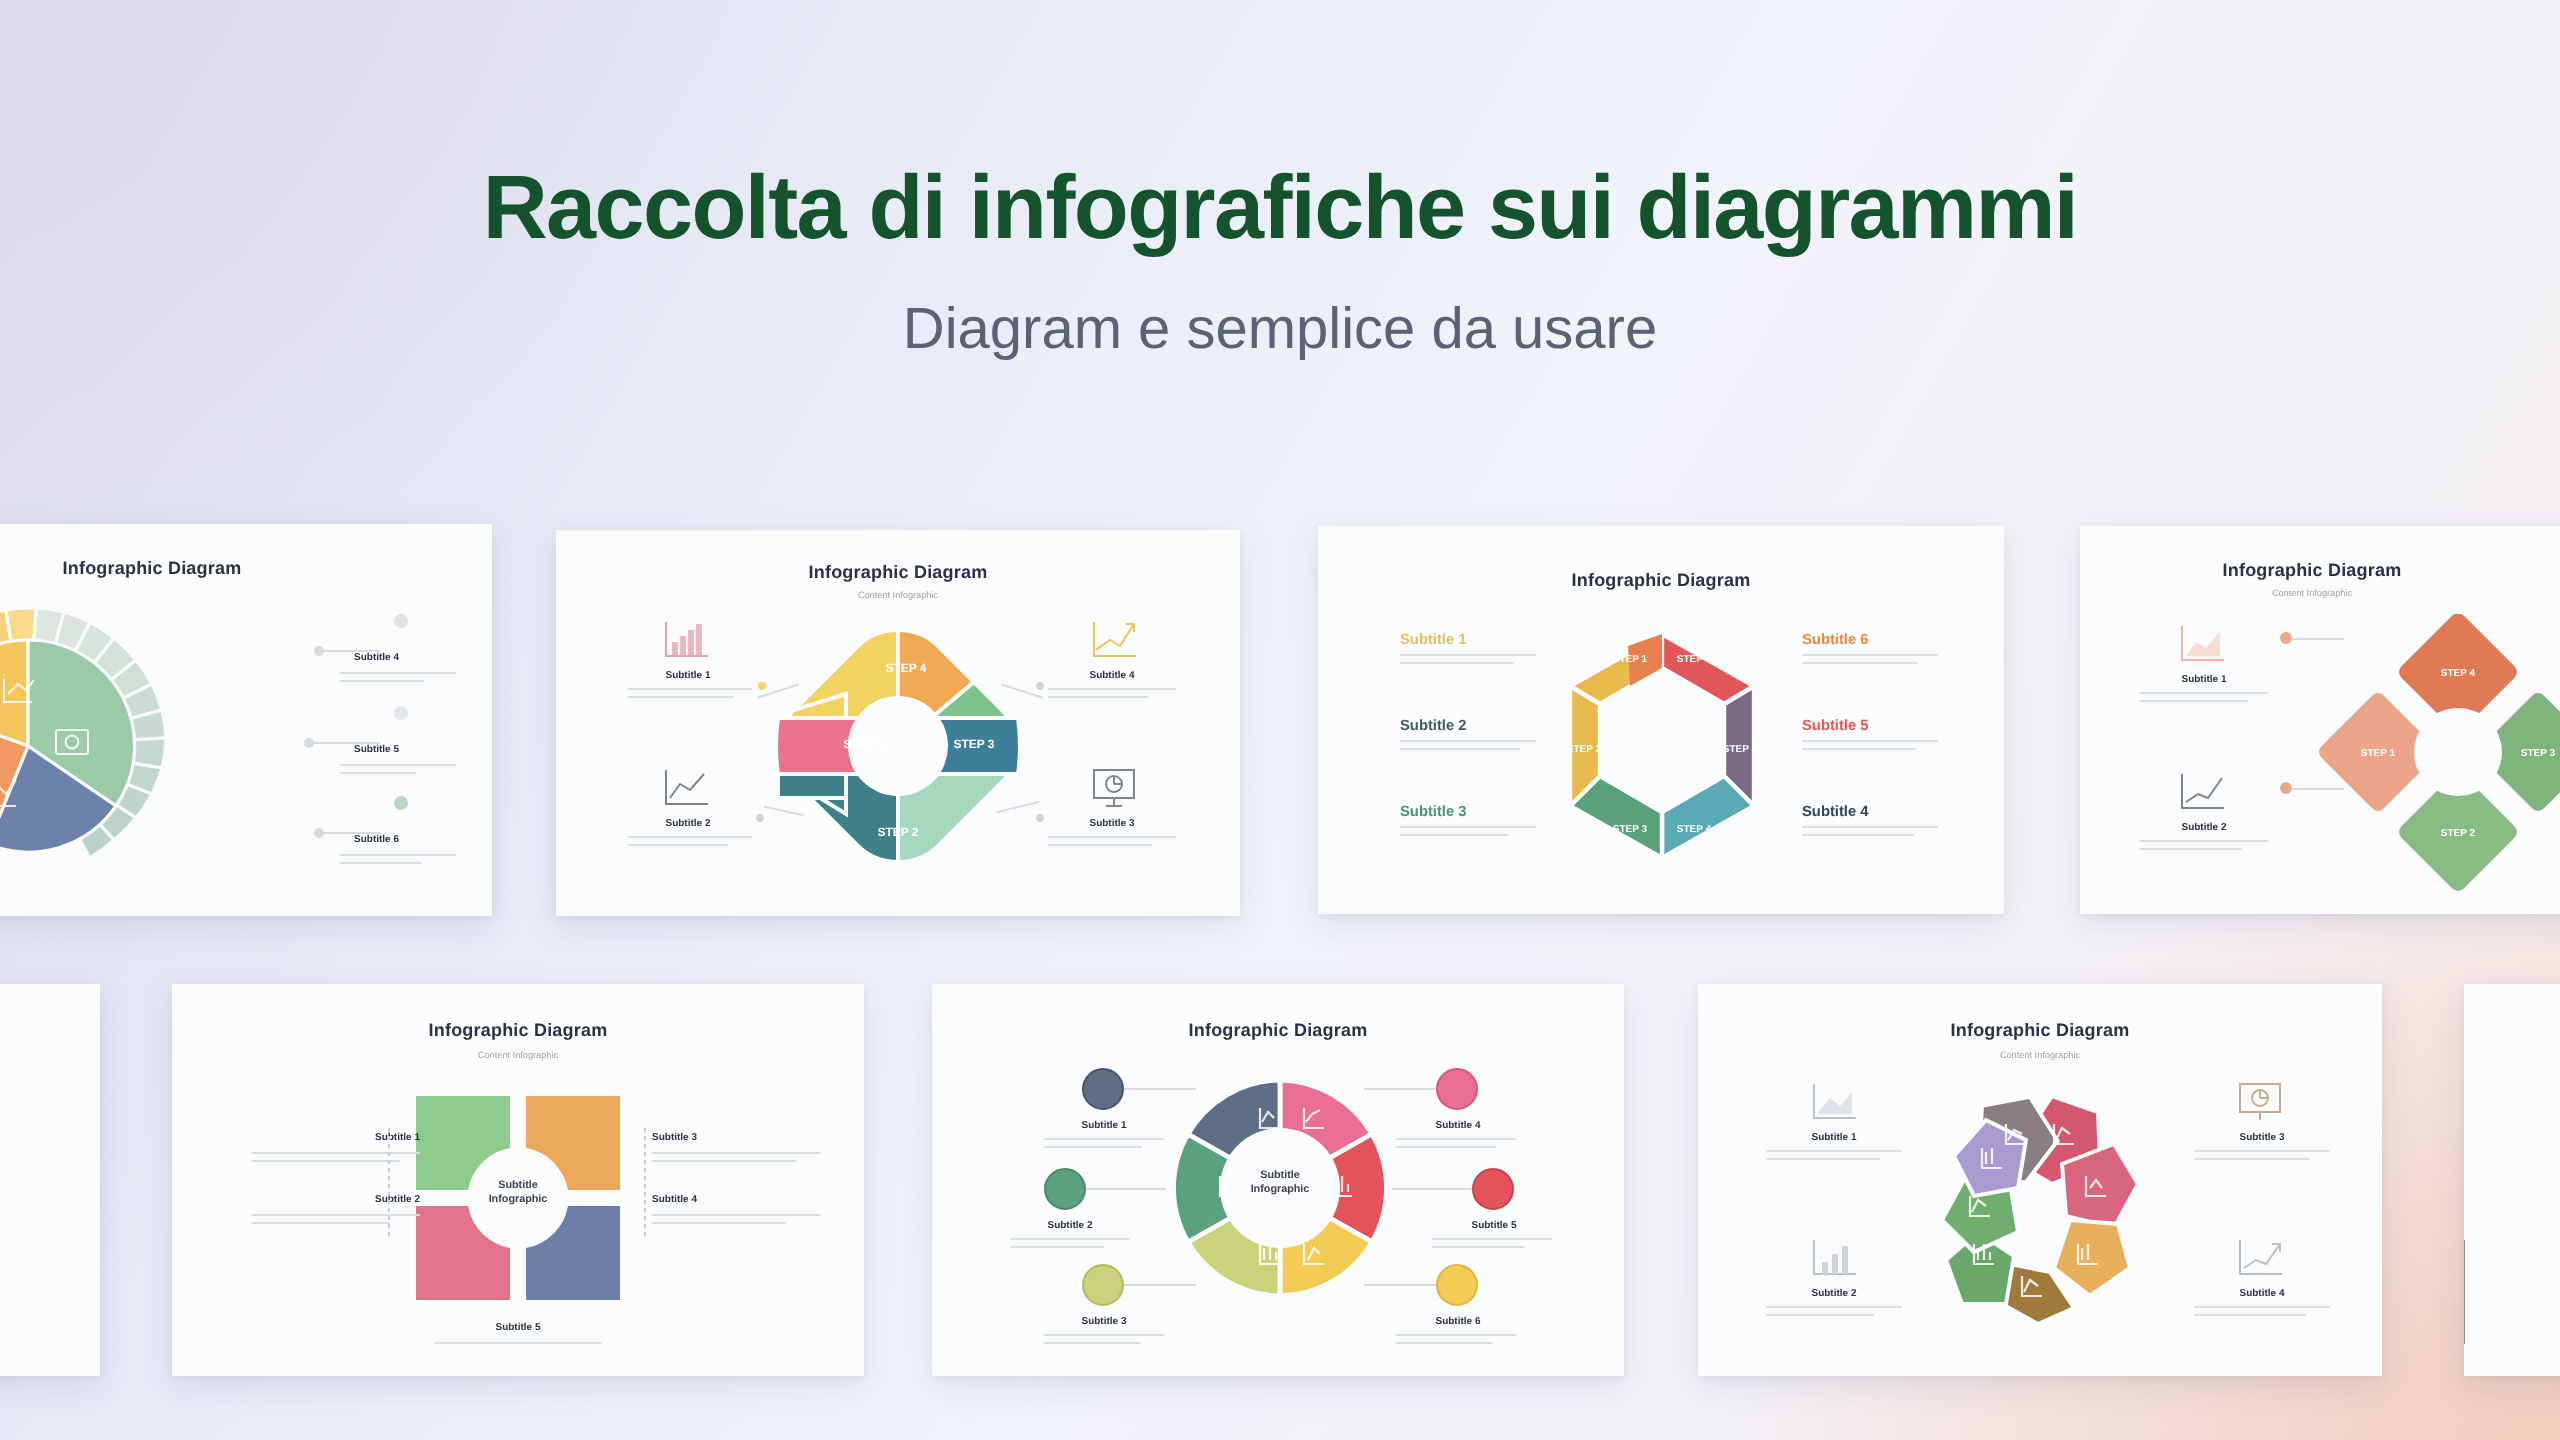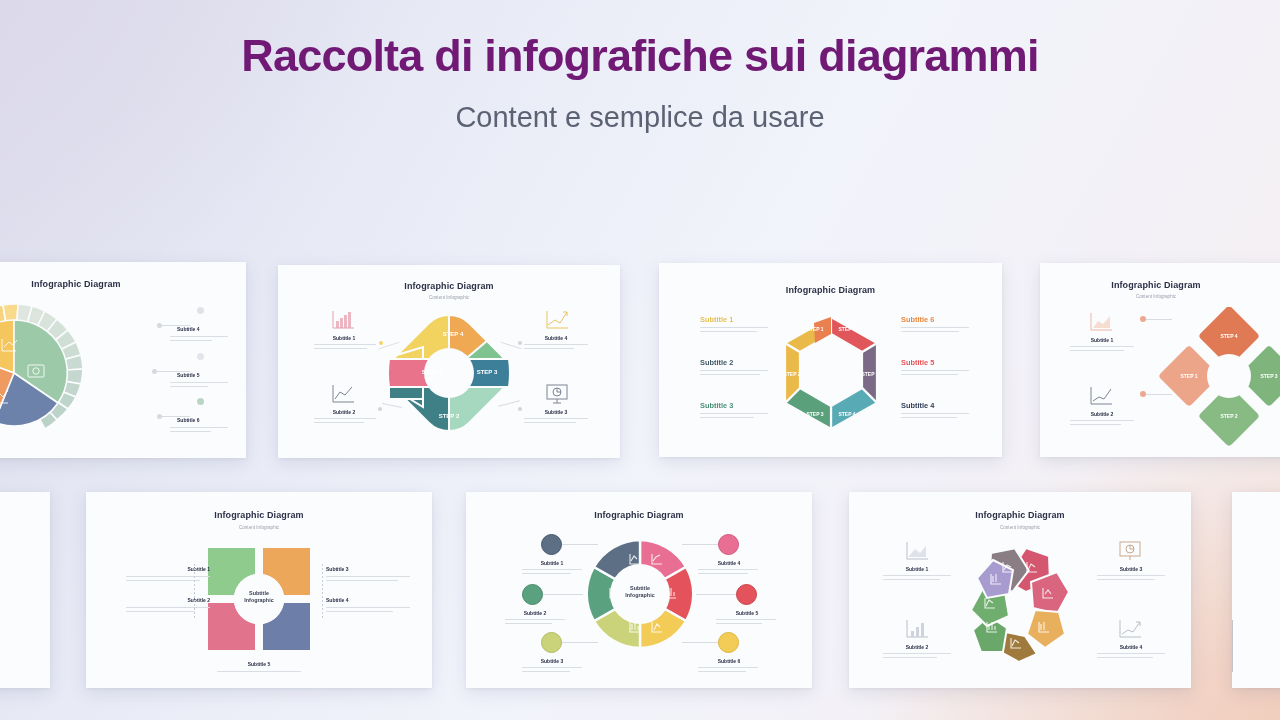--- a/index.html
+++ b/index.html
@@ -10,22 +10,22 @@
       radial-gradient(ellipse 900px 600px at 108% 104%, #f0c9b6 0%, rgba(240,201,182,0.75) 22%, rgba(240,201,182,0.0) 58%),
       radial-gradient(ellipse 700px 520px at -8% -6%, #dcd9ea 0%, rgba(220,217,234,0.6) 35%, rgba(220,217,234,0) 70%),
       linear-gradient(120deg, #dcdcec 0%, #e7e9f5 26%, #f1f3fb 52%, #f3f1f7 74%, #f6efee 100%);
     position: relative;
   }
   .stage { position: absolute; inset: 0; }
 
   
   .header { position: absolute; top: 0; left: 0; width: 1280px; text-align: center; }
   .title {
-    font-size: 45px; font-weight: 700; color: #701a75; letter-spacing: -0.8px;
-    margin-top: 32px; line-height: 1.05;
+    font-size: 45px; font-weight: 700; color: #14532d; letter-spacing: -0.8px;
+    margin-top: 80px; line-height: 1.05;
   }
   .subtitle { font-size: 29px; color: #5b6274; margin-top: 22px; font-weight: 400; }
 
   
   .card {
     position: absolute; background: #fbfcfd;
     box-shadow: 0 5px 16px rgba(80,85,120,0.13), 0 1px 3px rgba(80,85,120,0.08);
     overflow: hidden;
   }
   .card-inner { position: absolute; inset: 0; }
@@ -75,21 +75,21 @@
     color: #3a4055; line-height: 1.35;
   }
 </style>
 </head>
 <body>
 
 <div class="stage">
 
   <div class="header">
     <div class="title">Raccolta di infografiche sui diagrammi</div>
-    <div class="subtitle">Content e semplice da usare</div>
+    <div class="subtitle">Diagram e semplice da usare</div>
   </div>
 
   <div class="card" id="card1">
     <div class="card-inner">
       <div class="c-title" style="top:17px;left:-48px;">Infographic Diagram</div>
       <svg style="position:absolute;left:0;top:36px;width:292px;height:150px;" viewBox="0 0 292 150">
         <g transform="translate(60,75)">
 
           <g stroke="#fbfcfd" stroke-width="1.6">
             <path d="M0,0 L-68,-11 A69,69 0 0,1 -65,-25 Z" fill="#f3b377"></path>

